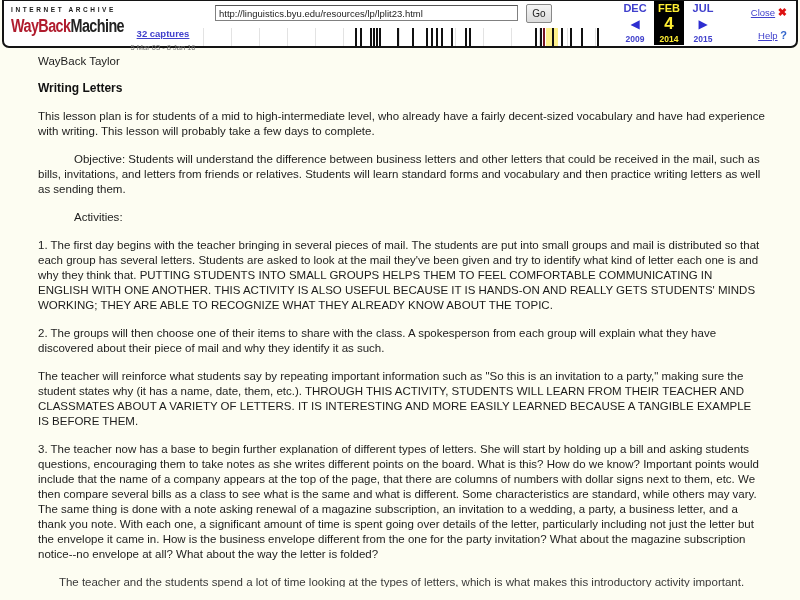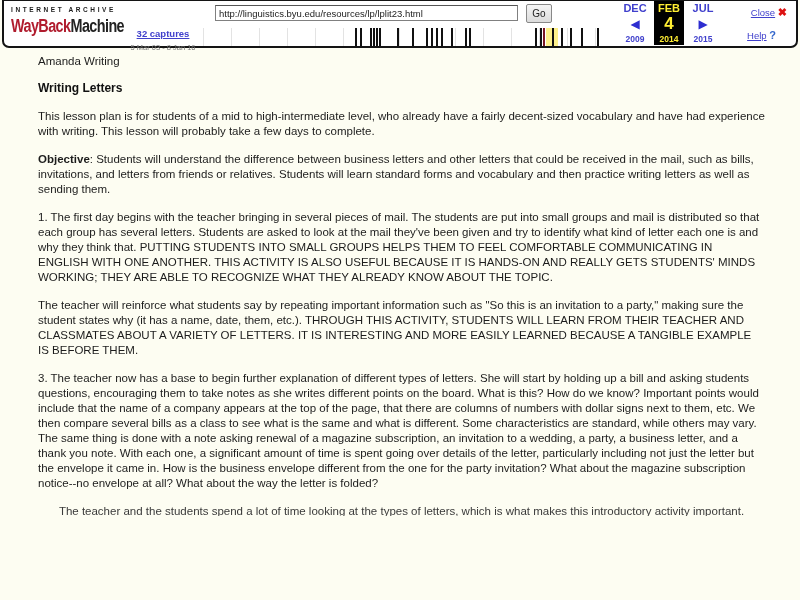--- a/index.html
+++ b/index.html
@@ -70,39 +70,39 @@
     align-items: center; justify-items: center;
   }
   .dn-month { font-size: 11px; font-weight: bold; color: #4040cc; cursor: pointer; text-decoration: none; }
   .dn-month.cur { color: #ffee33; cursor: default; }
   .dn-arrow { font-size: 12px; color: #2d2dd0; cursor: pointer; line-height: 1; text-decoration: none; }
   .dn-day { font-size: 17px; font-weight: bold; color: #ffee33; line-height: 1; }
   .dn-year { font-size: 8.5px; font-weight: bold; color: #4040cc; cursor: pointer; text-decoration: none; text-align: center; }
   .dn-year.cur { color: #ffee33; cursor: default; }
 
   .wb-close { position: absolute; right: 9px; top: 5px; font-size: 9.5px; white-space: nowrap; }
-  .wb-help  { position: absolute; right: 20px; bottom: 5px; font-size: 9.5px; white-space: nowrap; }
+  .wb-help  { position: absolute; right: 9px; bottom: 5px; font-size: 9.5px; white-space: nowrap; }
   .wb-close a, .wb-help a { color: #4040cc; text-decoration: underline; cursor: pointer; text-align: center; }
   .close-x { color: #dd1111; font-weight: bold; font-size: 11px; cursor: pointer; }
   .help-q  { color: #3366cc; font-weight: bold; font-size: 11px; cursor: pointer; }
 
   
   .doc {
     position: absolute; left: 0; top: 46px; width: 800px; height: 554px;
     padding: 4px 35px 0 38px;
     color: #1c1c1c; font-size: 11.5px; line-height: 15px;
     overflow: hidden;
   }
   .doc p { margin: 13px 0; }
   .doc .author { margin-top: 4px; margin-bottom: 0; }
   .doc h1 {
     font-size: 12px; font-weight: bold; 
     margin: 12px 0; line-height: 15px; color: #111;
   }
-  .bold-label { font-weight: bold; }
+  .bold-label { font-weight: normal; margin-left: 36px; }
   .clipped { height: 12px; overflow: hidden; margin-top: 8px; text-align: center; }
   .clipped p { margin: 0; color: #3a3a3a; }
 </style>
 </head>
 <body>
 
 <div class="wb-toolbar">
 
   <div class="wb-logo">
     <div class="logo-top">INTERNET ARCHIVE</div>
@@ -170,31 +170,33 @@
   </div>
 
   <div class="wb-help">
     <a>Help</a>
     <span class="help-q">?</span>
   </div>
 
 </div>
 
 <div class="doc">
-  <p class="author">Amanda Writing</p>
+  <p class="author">WayBack Taylor</p>
 
   <h1>Writing Letters</h1>
 
   <p>This lesson plan is for students of a mid to high-intermediate level, who already have a fairly decent-sized vocabulary and have had experience with writing. This lesson will probably take a few days to complete.</p>
 
   <p><span class="bold-label">Objective</span><span>: Students will understand the difference between business letters and other letters that could be received in the mail, such as bills, invitations, and letters from friends or relatives. Students will learn standard forms and vocabulary and then practice writing letters as well as sending them.</span></p>
 
+  <p><span class="bold-label">Activities</span><span>:</span></p>
 
   <p>1. The first day begins with the teacher bringing in several pieces of mail. The students are put into small groups and mail is distributed so that each group has several letters. Students are asked to look at the mail they've been given and try to identify what kind of letter each one is and why they think that. PUTTING STUDENTS INTO SMALL GROUPS HELPS THEM TO FEEL COMFORTABLE COMMUNICATING IN ENGLISH WITH ONE ANOTHER. THIS ACTIVITY IS ALSO USEFUL BECAUSE IT IS HANDS-ON AND REALLY GETS STUDENTS' MINDS WORKING; THEY ARE ABLE TO RECOGNIZE WHAT THEY ALREADY KNOW ABOUT THE TOPIC.</p>
 
+  <p>2. The groups will then choose one of their items to share with the class. A spokesperson from each group will explain what they have discovered about their piece of mail and why they identify it as such.</p>
 
   <p>The teacher will reinforce what students say by repeating important information such as "So this is an invitation to a party," making sure the student states why (it has a name, date, them, etc.). THROUGH THIS ACTIVITY, STUDENTS WILL LEARN FROM THEIR TEACHER AND CLASSMATES ABOUT A VARIETY OF LETTERS. IT IS INTERESTING AND MORE EASILY LEARNED BECAUSE A TANGIBLE EXAMPLE IS BEFORE THEM.</p>
 
   <p>3. The teacher now has a base to begin further explanation of different types of letters. She will start by holding up a bill and asking students questions, encouraging them to take notes as she writes different points on the board. What is this? How do we know? Important points would include that the name of a company appears at the top of the page, that there are columns of numbers with dollar signs next to them, etc. We then compare several bills as a class to see what is the same and what is different. Some characteristics are standard, while others may vary. The same thing is done with a note asking renewal of a magazine subscription, an invitation to a wedding, a party, a business letter, and a thank you note. With each one, a significant amount of time is spent going over details of the letter, particularly including not just the letter but the envelope it came in. How is the business envelope different from the one for the party invitation? What about the magazine subscription notice--no envelope at all? What about the way the letter is folded?</p>
 
   <div class="clipped">
     <p>The teacher and the students spend a lot of time looking at the types of letters, which is what makes this introductory activity important.</p>
   </div>
 </div>
 

